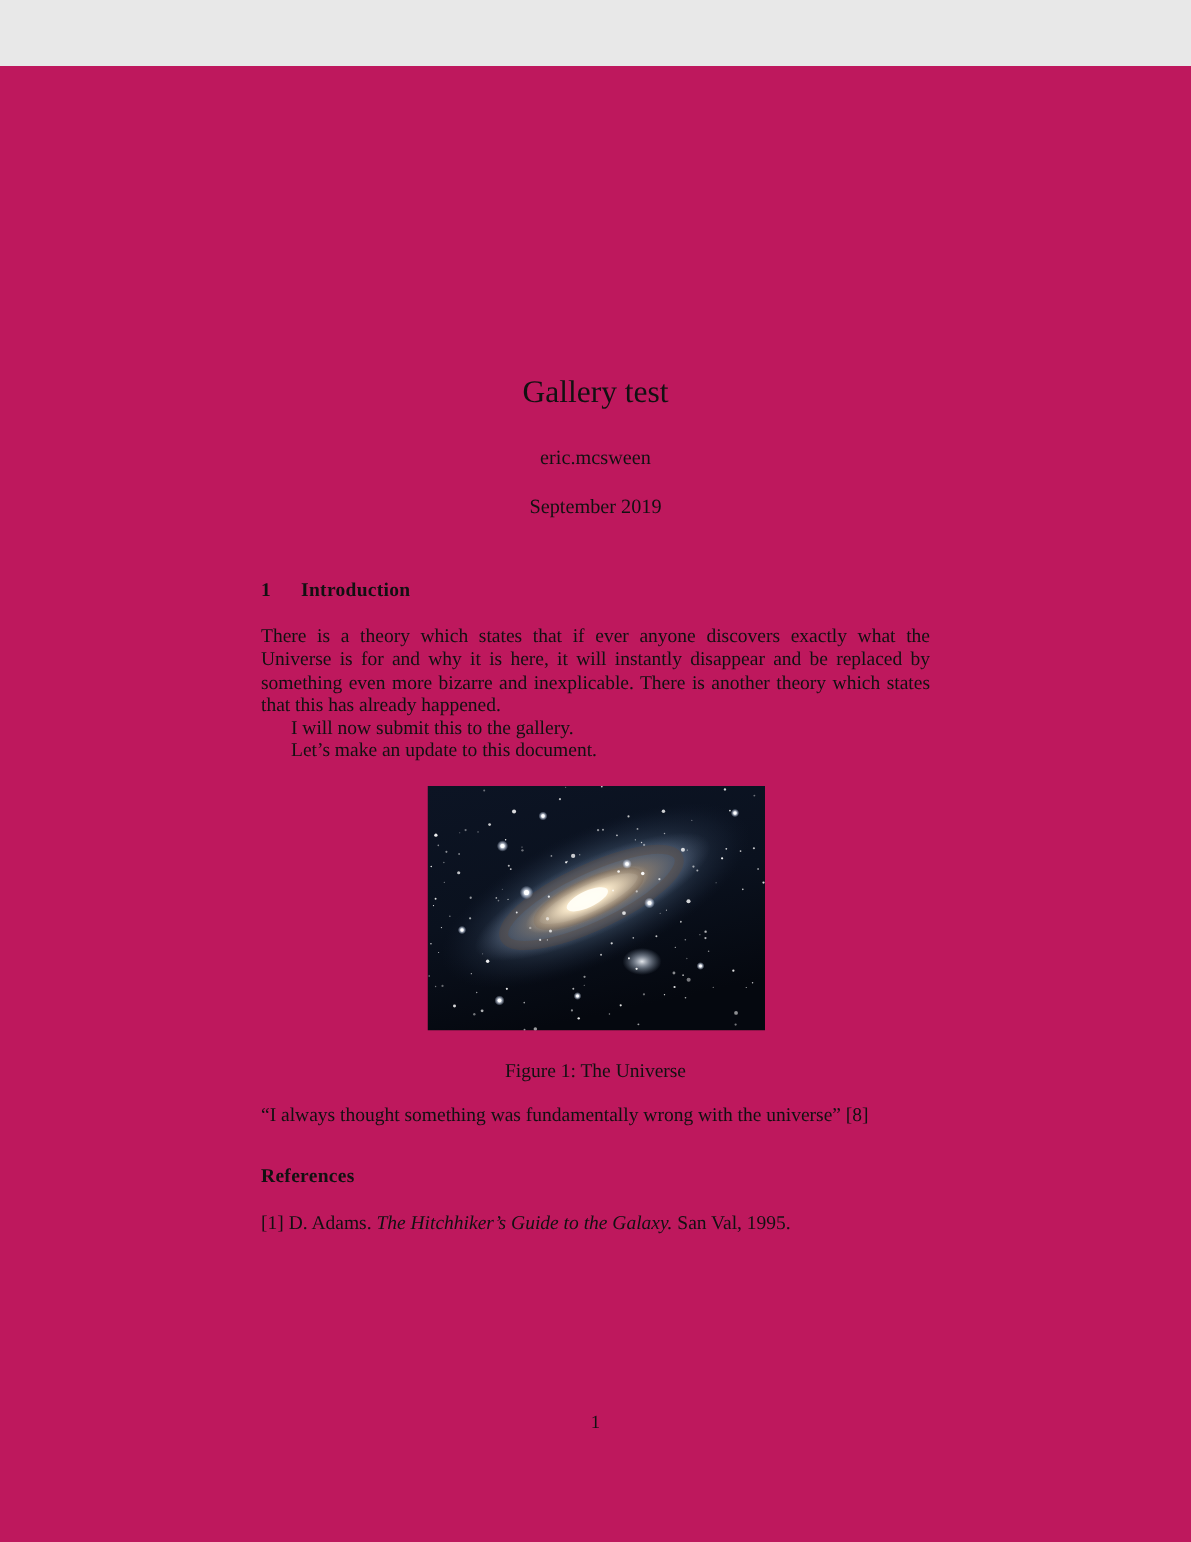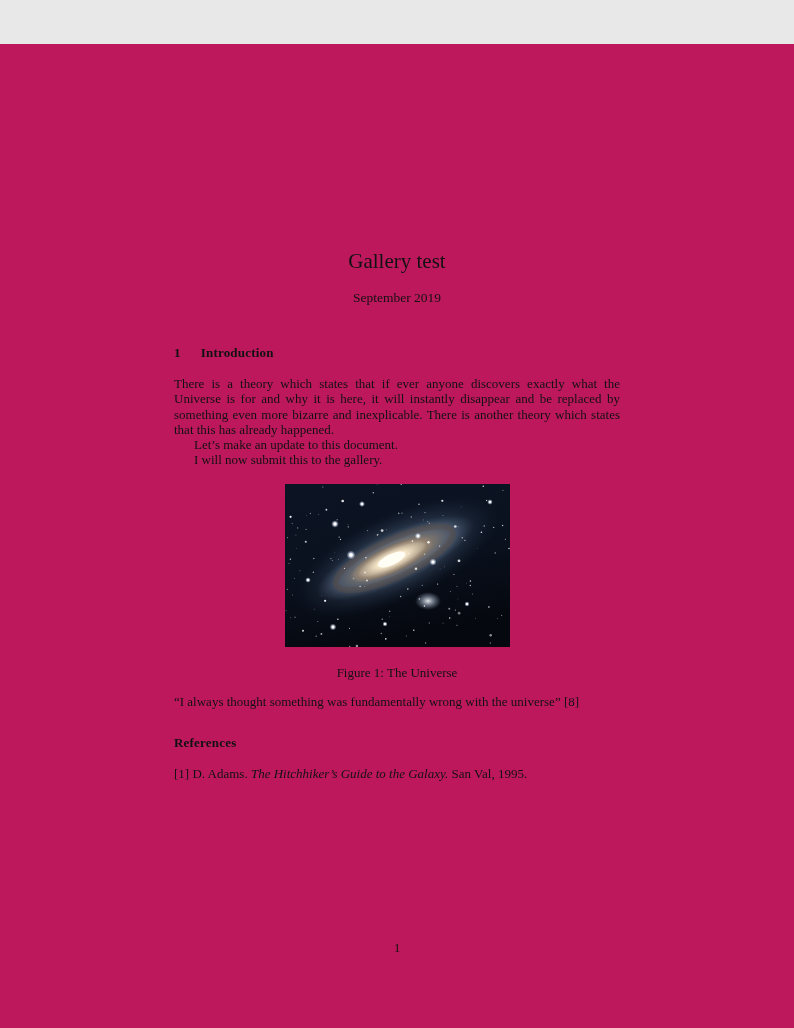--- a/index.html
+++ b/index.html
@@ -102,27 +102,28 @@
     font-size: 12.5px;
   }
 </style>
 </head>
 <body>
 
 <div class="page">
   <div class="content">
 
     <h1 class="doc-title">Gallery test</h1>
+    <div class="doc-author">eric.mcsween</div>
     <div class="doc-date">September 2019</div>
 
     <h2 class="section-heading intro"><span class="section-number">1</span><span>Introduction</span></h2>
 
     <p class="body-par">There is a theory which states that if ever anyone discovers exactly what the Universe is for and why it is here, it will instantly disappear and be replaced by something even more bizarre and inexplicable. There is another theory which states that this has already happened.</p>
+    <p class="indent-line">I will now submit this to the gallery.</p>
     <p class="indent-line">Let’s make an update to this document.</p>
-    <p class="indent-line">I will now submit this to the gallery.</p>
 
     <figure class="universe-figure">
       <span class="galaxy-frame">
         <svg viewBox="0 0 225 163" width="225" height="163" role="img">
           <defs>
             <linearGradient id="bg" x1="0" y1="0" x2="0.3" y2="1">
               <stop offset="0" stop-color="#0c1424"></stop>
               <stop offset="0.55" stop-color="#0a111e"></stop>
               <stop offset="1" stop-color="#05080f"></stop>
             </linearGradient>

